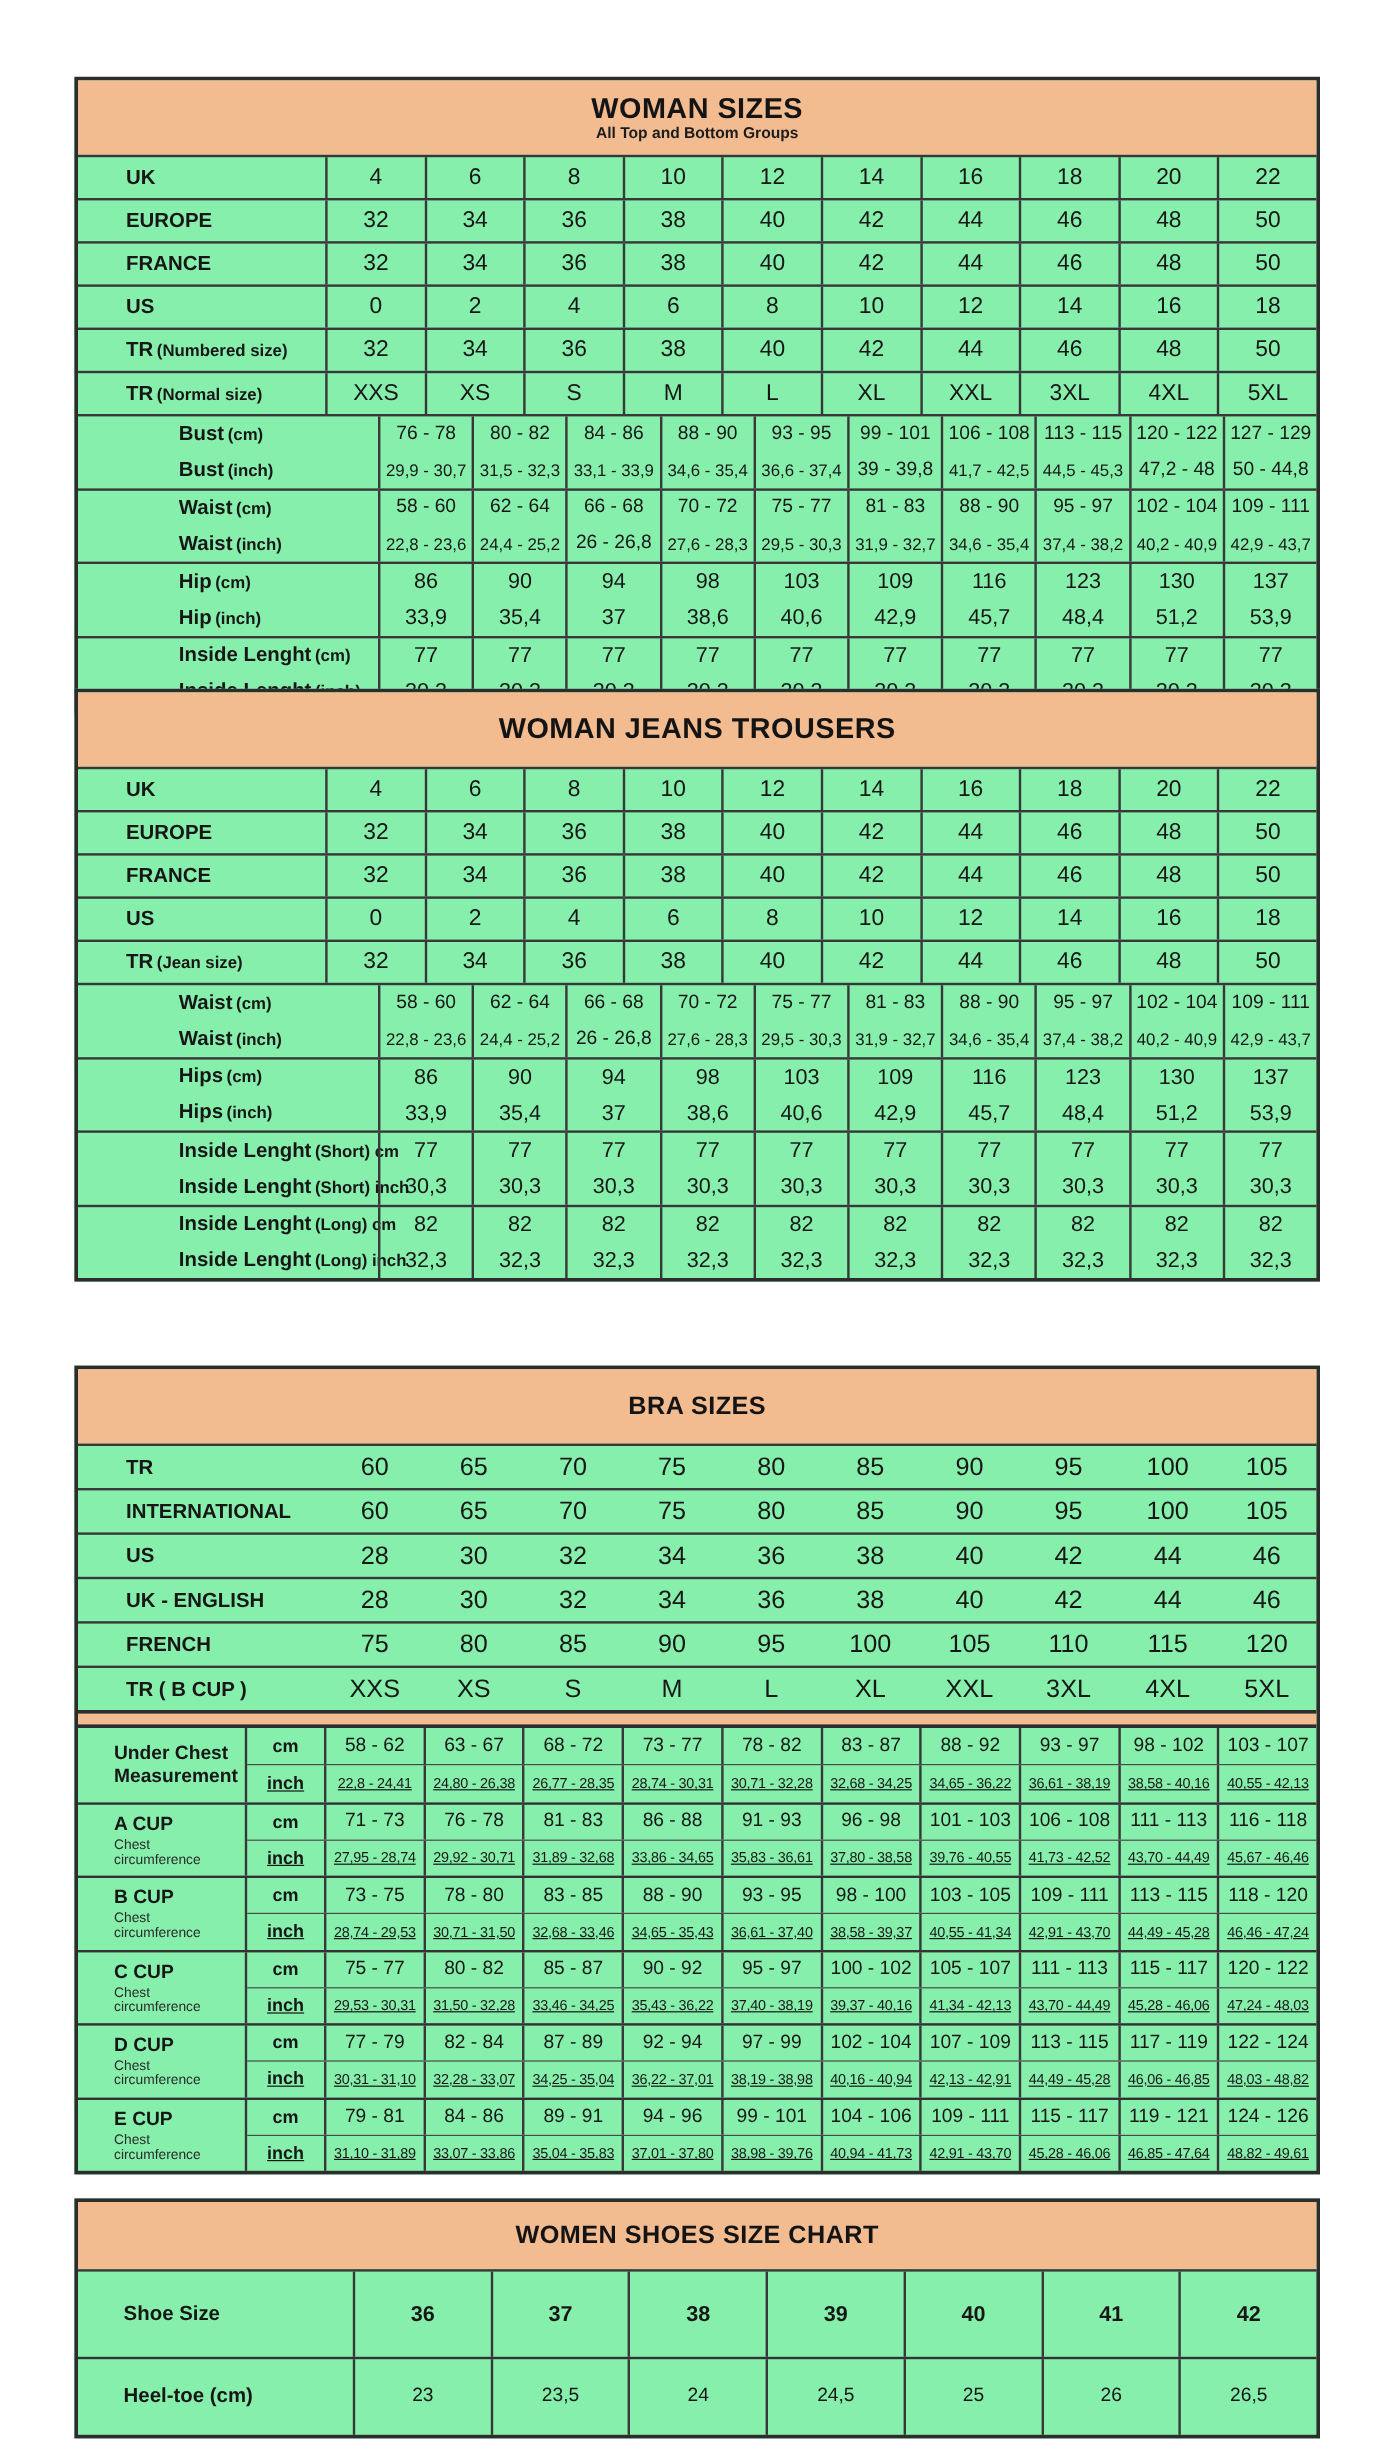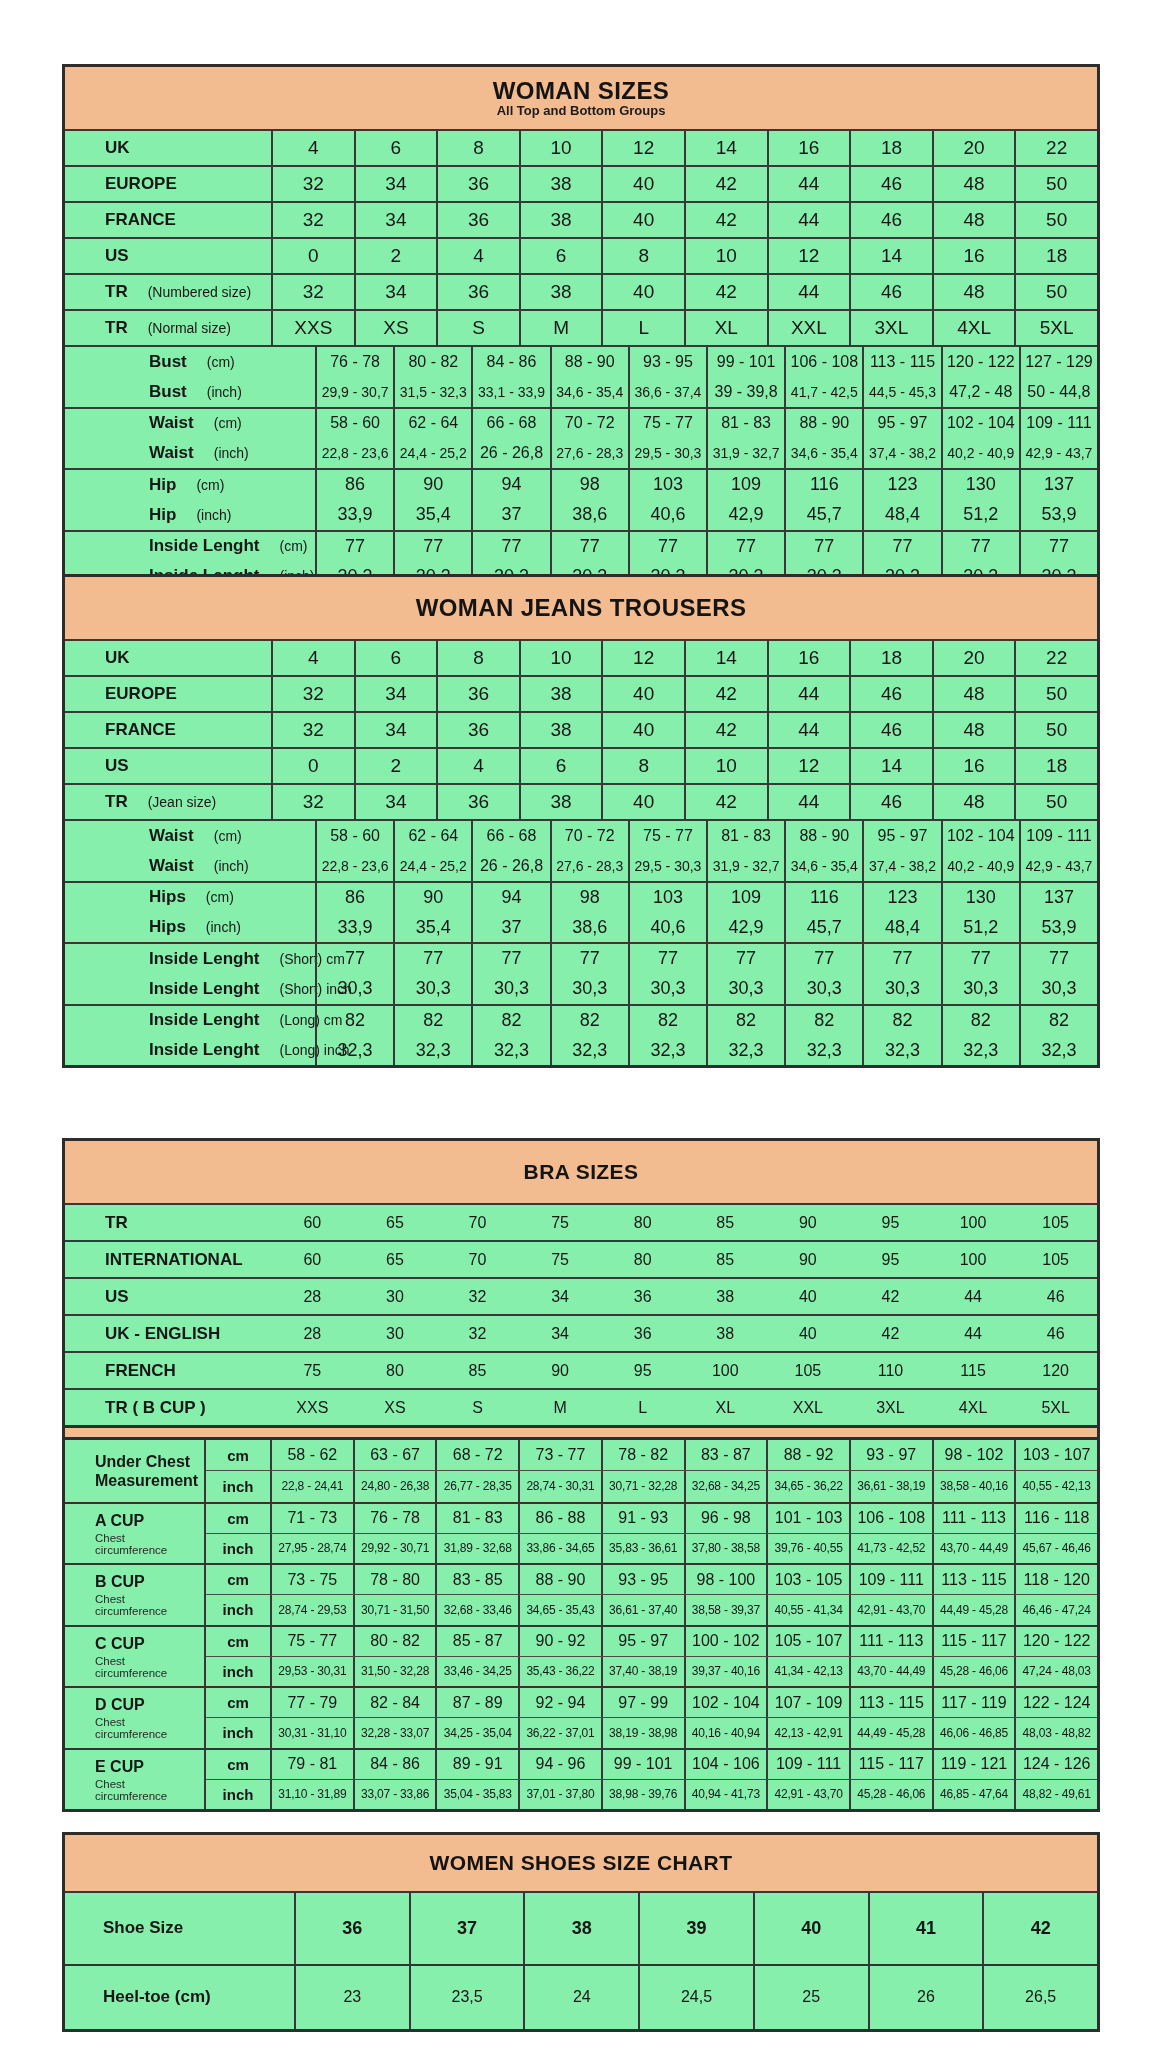--- a/index.html
+++ b/index.html
@@ -17,45 +17,45 @@
   .title{font-weight:bold;font-size:24px;letter-spacing:.4px;color:#141414;}
   #t3 .title,#t4 .title{font-size:21px;}
   .subtitle{font-weight:bold;font-size:13px;color:#1c1c1c;}
   
   .rw{display:flex;border-top:2px solid #383838;box-sizing:border-box;}
   .single{flex:0 0 36px;}
   .grp{flex:1 1 61px;padding-left:44px;}
   .lab{width:206px;flex:0 0 206px;box-sizing:border-box;padding-left:40px;
        display:flex;align-items:center;}
   .lab-main{font-weight:bold;font-size:17px;white-space:nowrap;text-align:right;}
-  .lab-note{font-weight:400;font-size:14px;margin-left:20px;white-space:nowrap;}
+  .lab-note{font-weight:700;font-size:14px;margin-left:3px;white-space:nowrap;}
   .cell{flex:1 1 0;border-left:2px solid #383838;display:flex;align-items:center;
         justify-content:center;box-sizing:border-box;}
   .single .cell{font-size:19px;}
   .glab{flex-direction:column;align-items:stretch;padding-left:0;}
   .glab-line{flex:1 1 0;display:flex;align-items:center;padding-left:40px;}
   .gcell{flex-direction:column;align-items:stretch;justify-content:flex-start;padding:0;}
   .gv{flex:1 1 0;display:flex;align-items:center;justify-content:center;}
   .lg{font-size:18px;} .md{font-size:16px;} .sm{font-size:14px;}
   .xs{font-size:12px;letter-spacing:-.2px;}
   
   .conv{flex:0 0 37px;}
-  .ccell{flex:1 1 0;display:flex;align-items:center;justify-content:center;font-size:16px;}
+  .ccell{flex:1 1 0;display:flex;align-items:center;justify-content:center;font-size:21px;}
   .bra-band{flex:0 0 15px;background:var(--accent,#F3BB90);
             border-top:3px solid #2d2d2d;border-bottom:3px solid #2d2d2d;box-sizing:border-box;}
   
   .bgrp{flex:1 1 61px;display:flex;border-top:2.5px solid #333;box-sizing:border-box;}
   .bgrp.first{border-top:none;}
   .bg-label{flex:0 0 139px;width:139px;box-sizing:border-box;padding:4px 4px 4px 30px;
             display:flex;flex-direction:column;justify-content:center;}
   .cup-title{font-weight:bold;font-size:16px;line-height:1.2;}
   .cup-sub{font-size:11.5px;color:#2a2a2a;margin-top:2px;}
   .bg-body{flex:1 1 0;display:flex;flex-direction:column;border-left:2px solid #383838;}
   .bg-line{flex:1 1 0;display:flex;}
-  .bg-line + .bg-line{border-top:1.5px solid #4a4a4a;}
+  .bg-line + .bg-line{border-top:1.5px solid #4a4a4a;text-decoration:underline;}
   .bg-unit{flex:0 0 64px;display:flex;align-items:center;justify-content:center;
            font-weight:bold;font-size:15px;}
   .bg-cell{flex:1 1 0;border-left:2px solid #383838;display:flex;align-items:center;
            justify-content:center;box-sizing:border-box;}
   
   .srow1{flex:1 1 72px;}
   .srow2{flex:1 1 65px;border-top:2.5px solid #333;}
   .slab{width:229px;flex:0 0 229px;padding-left:38px;}
   .scell{flex:1 1 0;border-left:2px solid #383838;display:flex;align-items:center;
          justify-content:center;box-sizing:border-box;}

